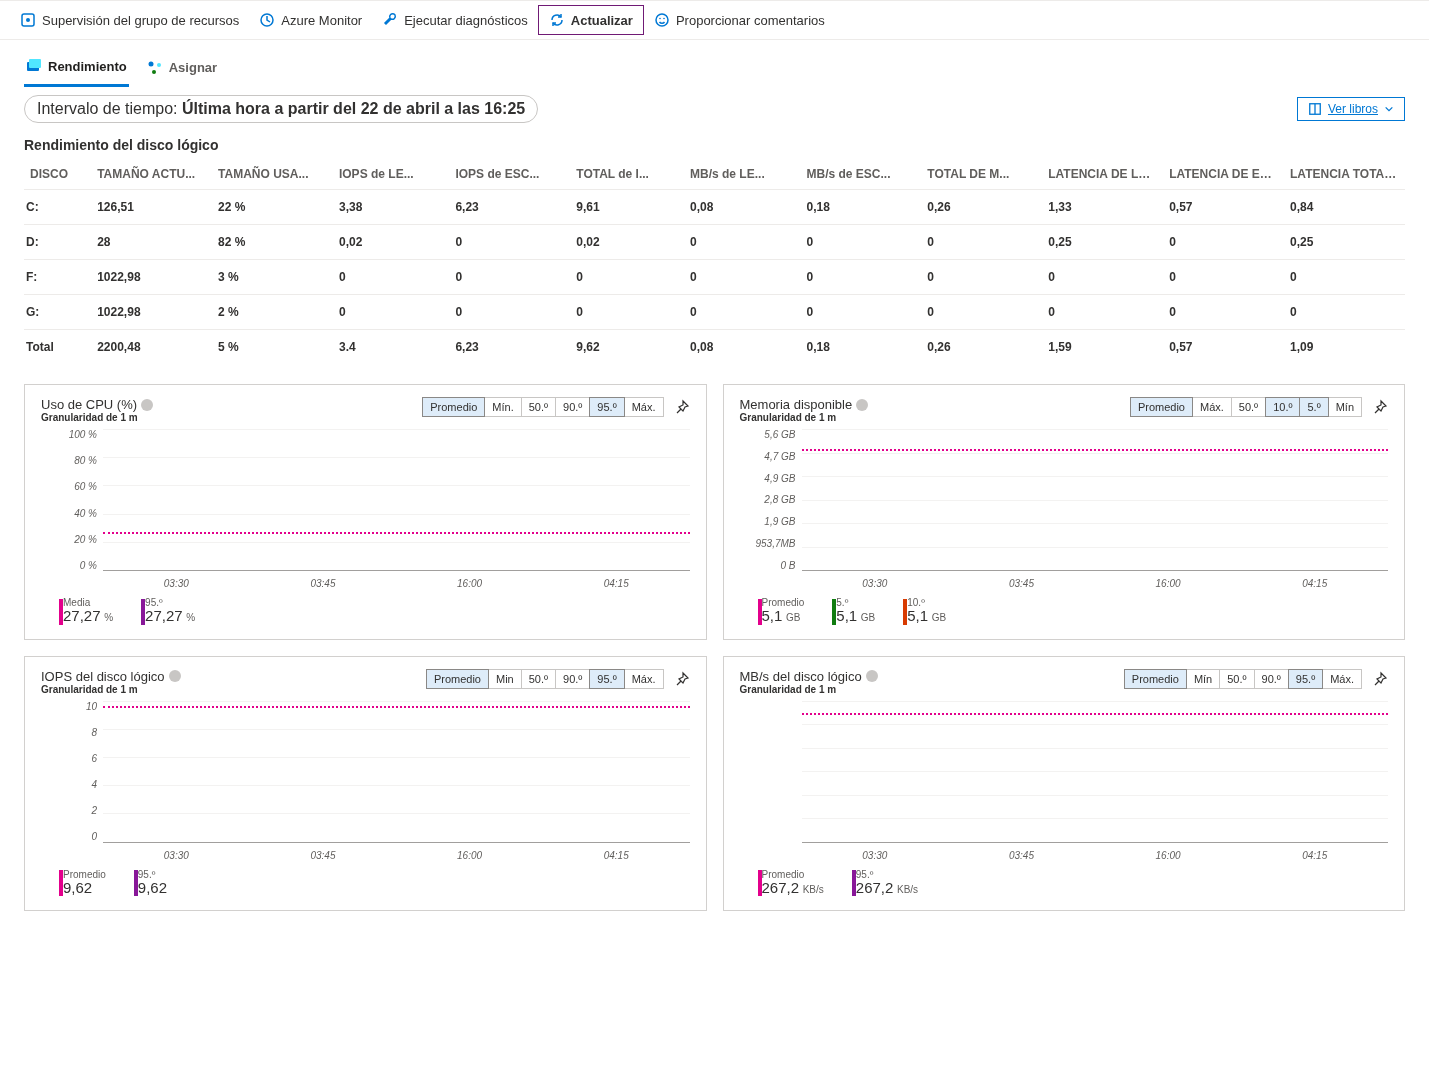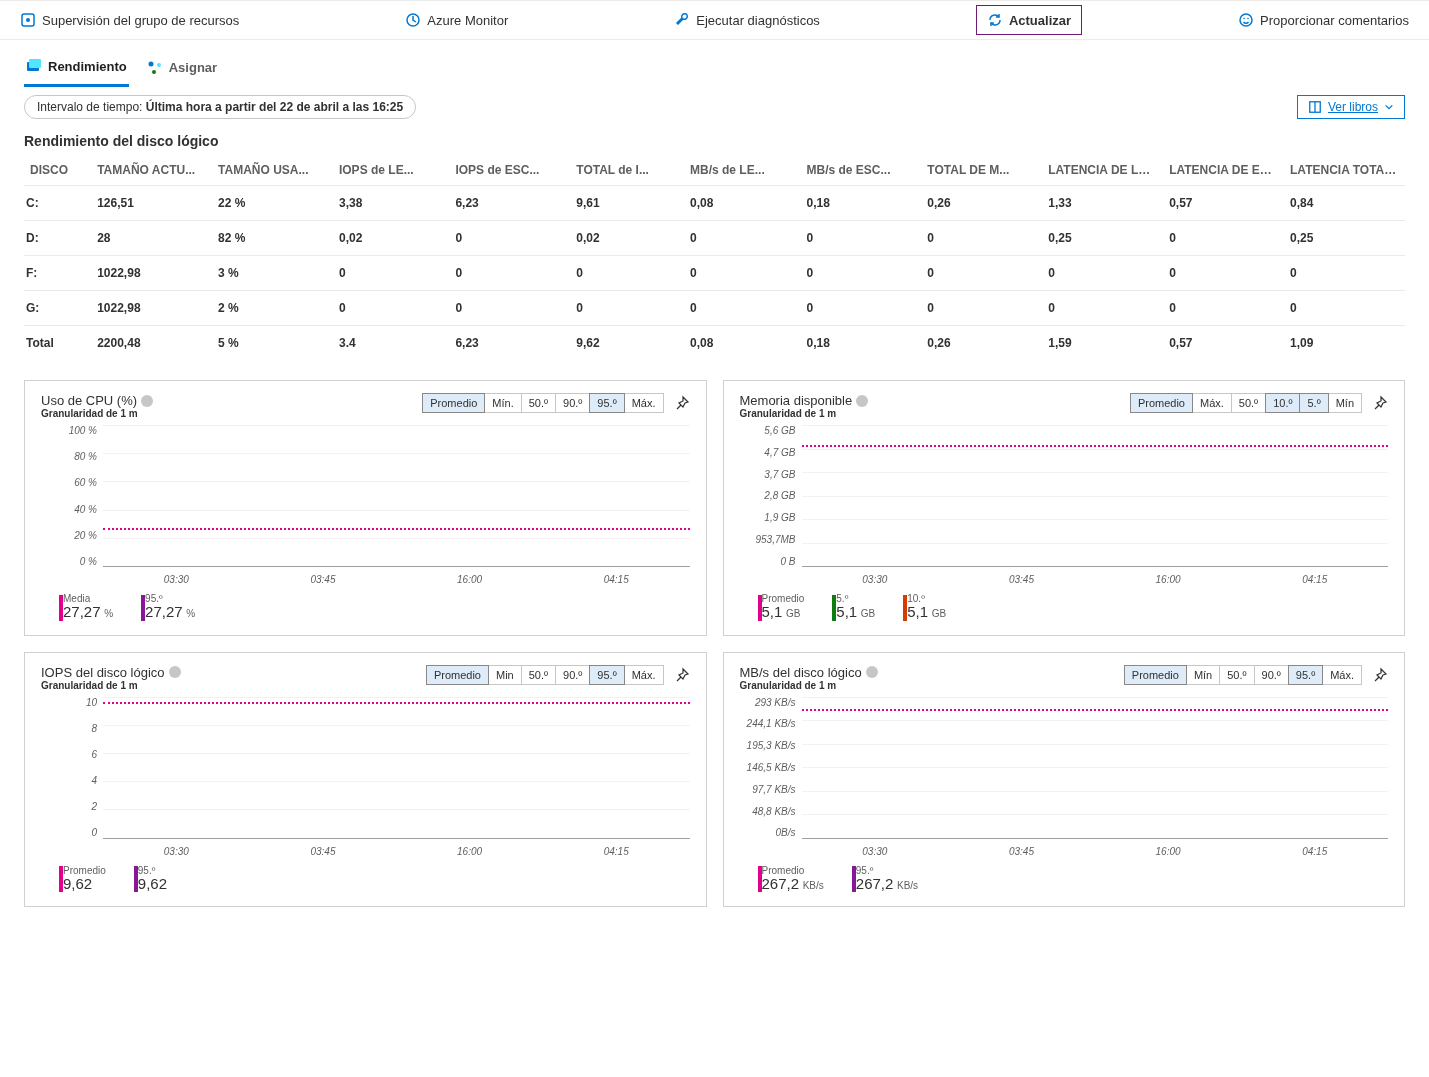--- a/index.html
+++ b/index.html
@@ -1,29 +1,29 @@
 <!DOCTYPE html>
 <html><head>
 <meta charset="utf-8">
 <style>
 * { box-sizing: border-box; margin: 0; padding: 0; }
 body { font-family: "Segoe UI", sans-serif; font-size: 13px; color: #323130; background: #fff; }
 
-.toolbar { display: flex; align-items: center; gap: 0; padding: 4px 10px; border-bottom: 1px solid #edebe9; border-top: 1px solid #edebe9; justify-content: space-between; }
+.toolbar { display: flex; align-items: center; gap: 0; padding: 4px 10px; border-bottom: 1px solid #edebe9; border-top: 1px solid #edebe9; }
 .toolbar-item { display: flex; align-items: center; gap: 6px; padding: 6px 10px; cursor: pointer; color: #323130; }
 .toolbar-item.boxed { border: 1px solid #701a75; font-weight: bold; }
 .toolbar-icon { width: 16px; height: 16px; display: inline-flex; align-items: center; justify-content: center; }
 
 .tabs { display: flex; gap: 16px; padding: 12px 24px 0 24px; }
 .tab { display: flex; align-items: center; gap: 6px; padding: 6px 2px 10px; cursor: pointer; font-weight: 600; color: #605e5c; }
 .tab.active { color: #201f1e; border-bottom: 3px solid #0078d4; }
 .tab-icon { width: 16px; height: 16px; }
 
 .timerange-row { display: flex; justify-content: space-between; align-items: center; padding: 8px 24px; }
-.timerange-pill { border: 1px solid #c8c6c4; border-radius: 14px; padding: 4px 12px; font-size: 12px; cursor: pointer; }
+.timerange-pill { border: 1px solid #c8c6c4; border-radius: 14px; padding: 4px 12px; font-size: 16px; cursor: pointer; }
 .timerange-pill .bold { font-weight: 700; }
 .view-books { display: flex; align-items: center; gap: 6px; border: 1px solid #0078d4; color: #0078d4; padding: 4px 10px; font-size: 12px; cursor: pointer; text-decoration: underline; }
 
 .section-title { font-weight: 700; padding: 6px 24px 6px 24px; font-size: 14px; }
 
 .disk-table { width: calc(100% - 48px); margin: 0 24px 10px; border-collapse: collapse; font-size: 12px; }
 .disk-table th { text-align: left; font-weight: 600; color: #605e5c; padding: 8px 6px; border-bottom: 1px solid #edebe9; white-space: nowrap; overflow: hidden; text-overflow: ellipsis; max-width: 90px; }
 .disk-table td { padding: 10px 6px; border-bottom: 1px solid #edebe9; font-weight: 600; }
 .disk-table td:first-child { padding-left: 2px; }
 .disk-table tr:last-child td { border-bottom: none; }
@@ -332,21 +332,21 @@
             <svg viewBox="0 0 16 16" width="16" height="16">
               <path d="M9 2l5 5-3 1-2 4-2-2-4 4 4-4-2-2 4-2z" fill="none" stroke="#323130" stroke-width="1.2"></path>
             </svg>
           </span>
       </div>
     </div>
     <div class="chart-body">
       <div class="y-labels">
           <div>5,6 GB</div>
           <div>4,7 GB</div>
-          <div>3,7 GB</div>
+          <div>4,9 GB</div>
           <div>2,8 GB</div>
           <div>1,9 GB</div>
           <div>953,7MB</div>
           <div>0 B</div>
         </div>
       <div class="plot">
           <div class="gridline" style="top:0%"></div>
           <div class="gridline" style="top:16.666666666666664%"></div>
           <div class="gridline" style="top:33.33333333333333%"></div>
           <div class="gridline" style="top:50%"></div>
@@ -466,29 +466,20 @@
             <span class="agg-btn">Máx.</span>
           </div>
         <span class="pin-icon">
             <svg viewBox="0 0 16 16" width="16" height="16">
               <path d="M9 2l5 5-3 1-2 4-2-2-4 4 4-4-2-2 4-2z" fill="none" stroke="#323130" stroke-width="1.2"></path>
             </svg>
           </span>
       </div>
     </div>
     <div class="chart-body">
-      <div class="y-labels">
-          <div>293 KB/s</div>
-          <div>244,1 KB/s</div>
-          <div>195,3 KB/s</div>
-          <div>146,5 KB/s</div>
-          <div>97,7 KB/s</div>
-          <div>48,8 KB/s</div>
-          <div>0B/s</div>
-        </div>
       <div class="plot">
           <div class="gridline" style="top:0%"></div>
           <div class="gridline" style="top:16.666666666666664%"></div>
           <div class="gridline" style="top:33.33333333333333%"></div>
           <div class="gridline" style="top:50%"></div>
           <div class="gridline" style="top:66.66666666666666%"></div>
           <div class="gridline" style="top:83.33333333333334%"></div>
           <div class="gridline" style="top:100%"></div>
           <div class="series-line" style="top:9%"></div>
         </div>

